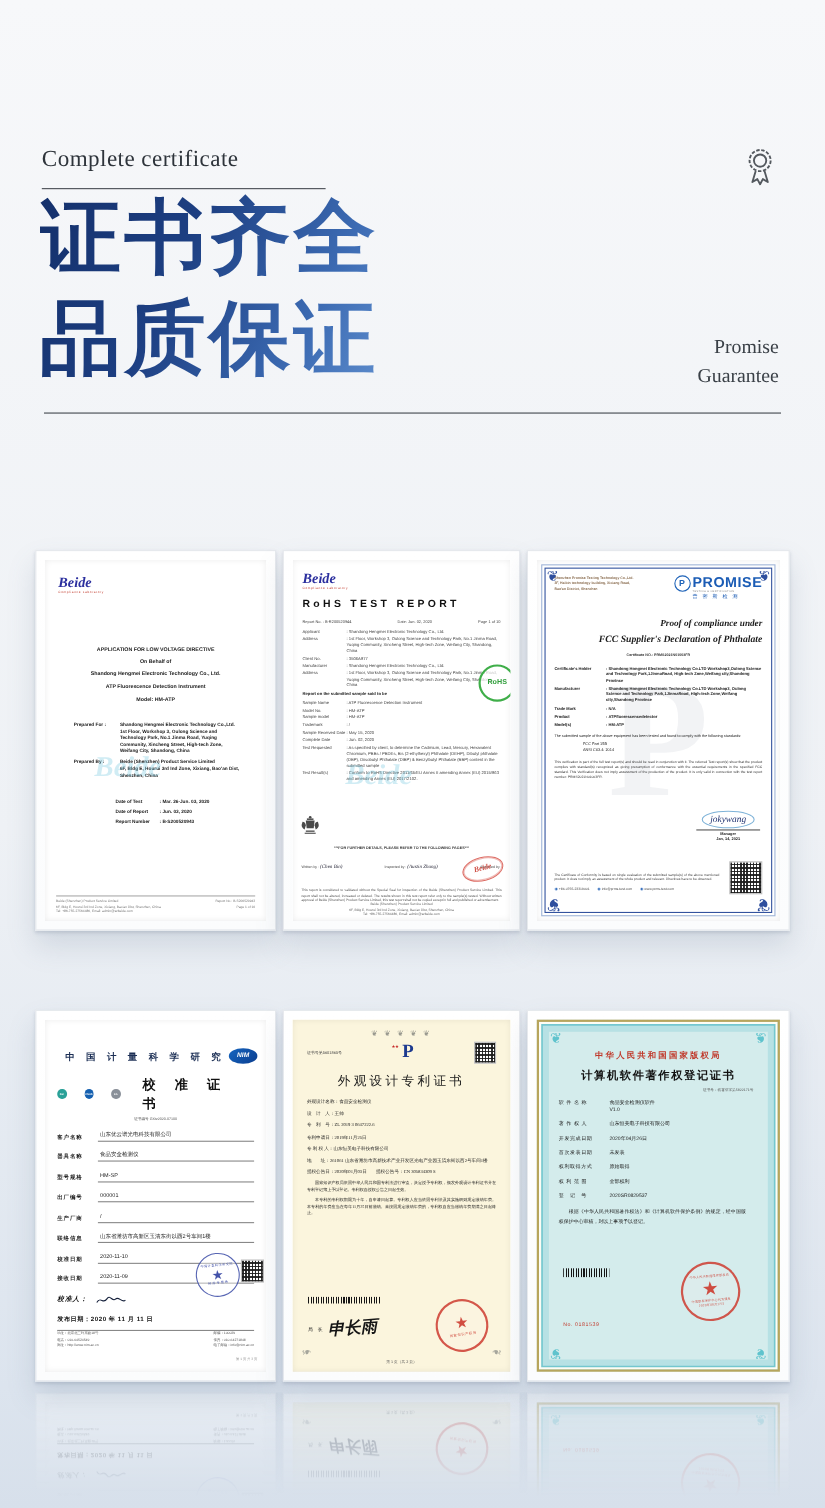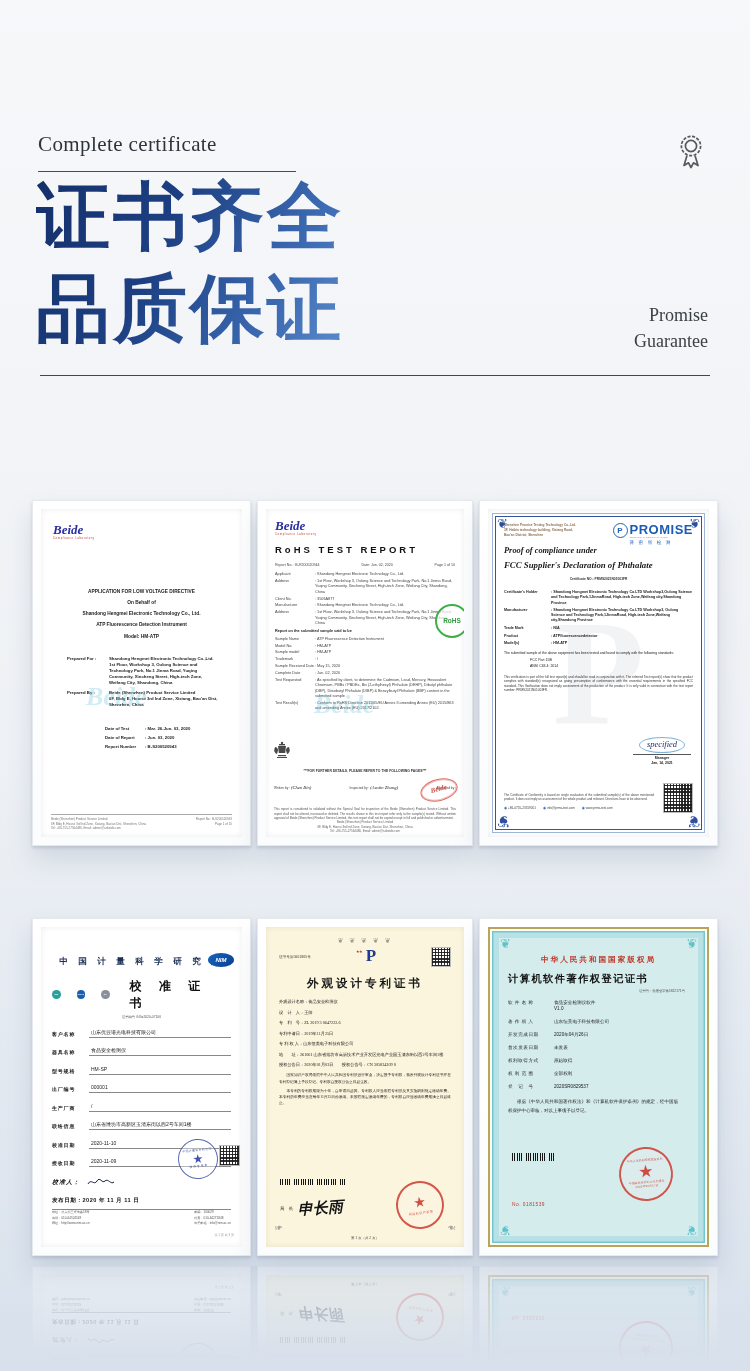--- a/index.html
+++ b/index.html
@@ -91,21 +91,21 @@
   .s3-content{position:absolute;inset:14px 16px;}
   .s3-head{display:flex;justify-content:space-between;}
   .s3-lab{font-size:3.2px;color:#8c6f52;font-weight:bold;line-height:1.5;}
   .s3-brand{display:flex;align-items:flex-start;gap:2px;}
   .p-circ{width:13px;height:13px;border:1.8px solid #1f63b8;border-radius:50%;display:flex;align-items:center;
           justify-content:center;font-weight:bold;font-size:8px;color:#1f63b8;}
   .s3-brand-txt{line-height:1.1;}
   .brand-name{font-weight:bold;font-size:13px;color:#1b5cb5;letter-spacing:.5px;}
   .brand-tag{font-size:2.4px;color:#888;letter-spacing:.3px;}
   .brand-cn{font-size:4.6px;color:#1b5cb5;letter-spacing:1.6px;margin-top:.5px;}
-  .s3-title{text-align:left;font-family:"Liberation Serif",serif;font-style:italic;
+  .s3-title{margin-top:16px;text-align:right;font-family:"Liberation Serif",serif;font-style:italic;
             font-weight:bold;color:#1a1a1a;}
   .s3-title .t1{font-size:8.4px;}
   .s3-title .t2{font-size:8.8px;margin-top:2px;}
   .s3-certno{margin-top:5px;text-align:center;font-size:3.3px;font-weight:bold;color:#333;}
   .kv3{display:flex;margin:2.4px 0;font-size:3.7px;font-weight:bold;color:#222;}
   .kv3 .l{width:47px;flex-shrink:0;}
   .kv3 .v{flex:1;}
   .s3-rows{margin-top:9px;}
   .s3-comply{margin-top:5px;font-size:3.4px;color:#222;}
   .s3-std{margin:2px 0 0 26px;font-size:3.5px;color:#222;line-height:1.7;}
@@ -163,21 +163,21 @@
 
   
   .s5{padding:10px 13px;background:#fbf5dd;}
   .s5-band{text-align:center;color:#9a9a90;font-size:7px;letter-spacing:2px;line-height:1;}
   .s5-head{display:flex;justify-content:space-between;align-items:flex-start;margin-top:3px;}
   .s5-certno{font-size:3.6px;color:#444;margin-top:8px;}
   .p-logo{position:relative;width:26px;text-align:center;}
   .p-logo .pp{font-family:"Liberation Serif",serif;font-weight:bold;font-size:17px;color:#1d3a8f;line-height:1;}
   .p-logo .stars{position:absolute;left:-2px;top:2px;color:#c62828;font-size:4px;letter-spacing:-.5px;}
   .qr5{width:18px;height:18px;}
-  .s5-title{text-align:center;font-family:"Liberation Serif",serif;font-weight:bold;font-size:11.5px;
+  .s5-title{text-align:center;font-family:"Liberation Serif",serif;font-weight:normal;font-size:11.5px;
             letter-spacing:3px;color:#1a1a1a;margin-top:8px;}
   .s5-lines{margin-top:8px;font-family:"Liberation Serif",serif;}
   .p5line{font-size:4.2px;color:#222;margin:4.2px 0;line-height:1.5;}
   .s5-para{font-family:"Liberation Serif",serif;font-size:3.7px;color:#222;line-height:1.65;text-align:justify;
            text-indent:2em;margin-top:3px;}
   .bar5{position:absolute;left:14px;bottom:62px;width:66px;height:6px;}
   .s5-chief{position:absolute;left:14px;bottom:28px;display:flex;align-items:center;gap:5px;}
   .s5-chief .cl{font-size:4.4px;color:#222;font-family:"Liberation Serif",serif;line-height:1.6;}
   .s5-chief .cn{font-family:"Liberation Serif",serif;font-weight:bold;font-style:italic;font-size:15px;
                 color:#151515;transform:rotate(-4deg);}
@@ -189,21 +189,21 @@
   .s5-page{position:absolute;left:0;right:0;bottom:6px;text-align:center;font-size:3.4px;color:#555;}
   .orn5{position:absolute;font-size:11px;color:#a6a69c;line-height:1;}
   .o5-bl{left:8px;bottom:14px;transform:scaleY(-1);}
   .o5-br{right:8px;bottom:14px;transform:scale(-1,-1);}
 
   
   .s6{background:#d4ecec;border:2px solid #b7a55c;
       box-shadow:inset 0 0 0 2px #fdfdf5,inset 0 0 0 3.5px #74c7cf,inset 0 0 0 9px rgba(116,199,207,.30);
       padding:16px 18px;}
   .s6-auth{text-align:center;font-weight:bold;font-size:7.6px;letter-spacing:2px;color:#c0392b;margin-top:10px;}
-  .s6-title{font-family:"Liberation Serif",serif;font-weight:bold;font-size:10.2px;
+  .s6-title{text-align:center;font-family:"Liberation Serif",serif;font-weight:bold;font-size:10.2px;
             letter-spacing:1.5px;color:#121212;margin-top:6px;}
   .s6-certno{text-align:right;font-size:3.3px;color:#555;margin-top:3px;margin-right:4px;}
   .kv6{display:flex;margin:6.5px 0;font-size:4.6px;color:#222;}
   .kv6 .l{width:46px;letter-spacing:.5px;flex-shrink:0;}
   .kv6 .v{flex:1;}
   .s6-rows{margin-top:6px;}
   .s6-para{margin-top:8px;width:94%;font-size:4.5px;line-height:1.85;color:#222;text-indent:2em;text-align:justify;}
   .bar6{position:absolute;left:22px;bottom:84px;width:42px;height:8px;}
   .stamp6{position:absolute;right:34px;bottom:44px;width:50px;height:50px;transform:rotate(-5deg);}
   .stamp6 .st{font-size:17px;line-height:1.1;}
@@ -486,21 +486,21 @@
               </div>
             </div>
           <div class="s3-comply">The submitted sample of the above equipment has been tested and found to comply with the following standards:</div>
           <div class="s3-std">
 
           <div>FCC Part 15B</div>
               <div>ANSI C63.4: 2014</div>
             </div>
           <div class="s3-para">This verification is part of the full test report(s) and should be read in conjunction with it. The referred Test report(s) show that the product complies with standard(s) recognized as giving presumption of conformance with the essential requirements in the specified FCC standard. This Verification does not imply assessment of the production of the product. It is only valid in connection with the test report number: PRMS2021N01003FR.</div>
           <div class="s3-sign">
-            <span class="nm">specified</span>
+            <span class="nm">jokywang</span>
             <div class="rl">Manager</div>
             <div class="dt">Jan, 14, 2021</div>
           </div>
           <div class="s3-fpara">The Certificate of Conformity is based on single evaluation of the submitted sample(s) of the above mentioned product. It does not imply an assessment of the whole product and relevant. Directives have to be observed.</div>
           <div class="s3-contacts">
 
               <span>
                 <span class="ic">◉</span>
                 <span>+86-0755-23319001</span>
               </span>

